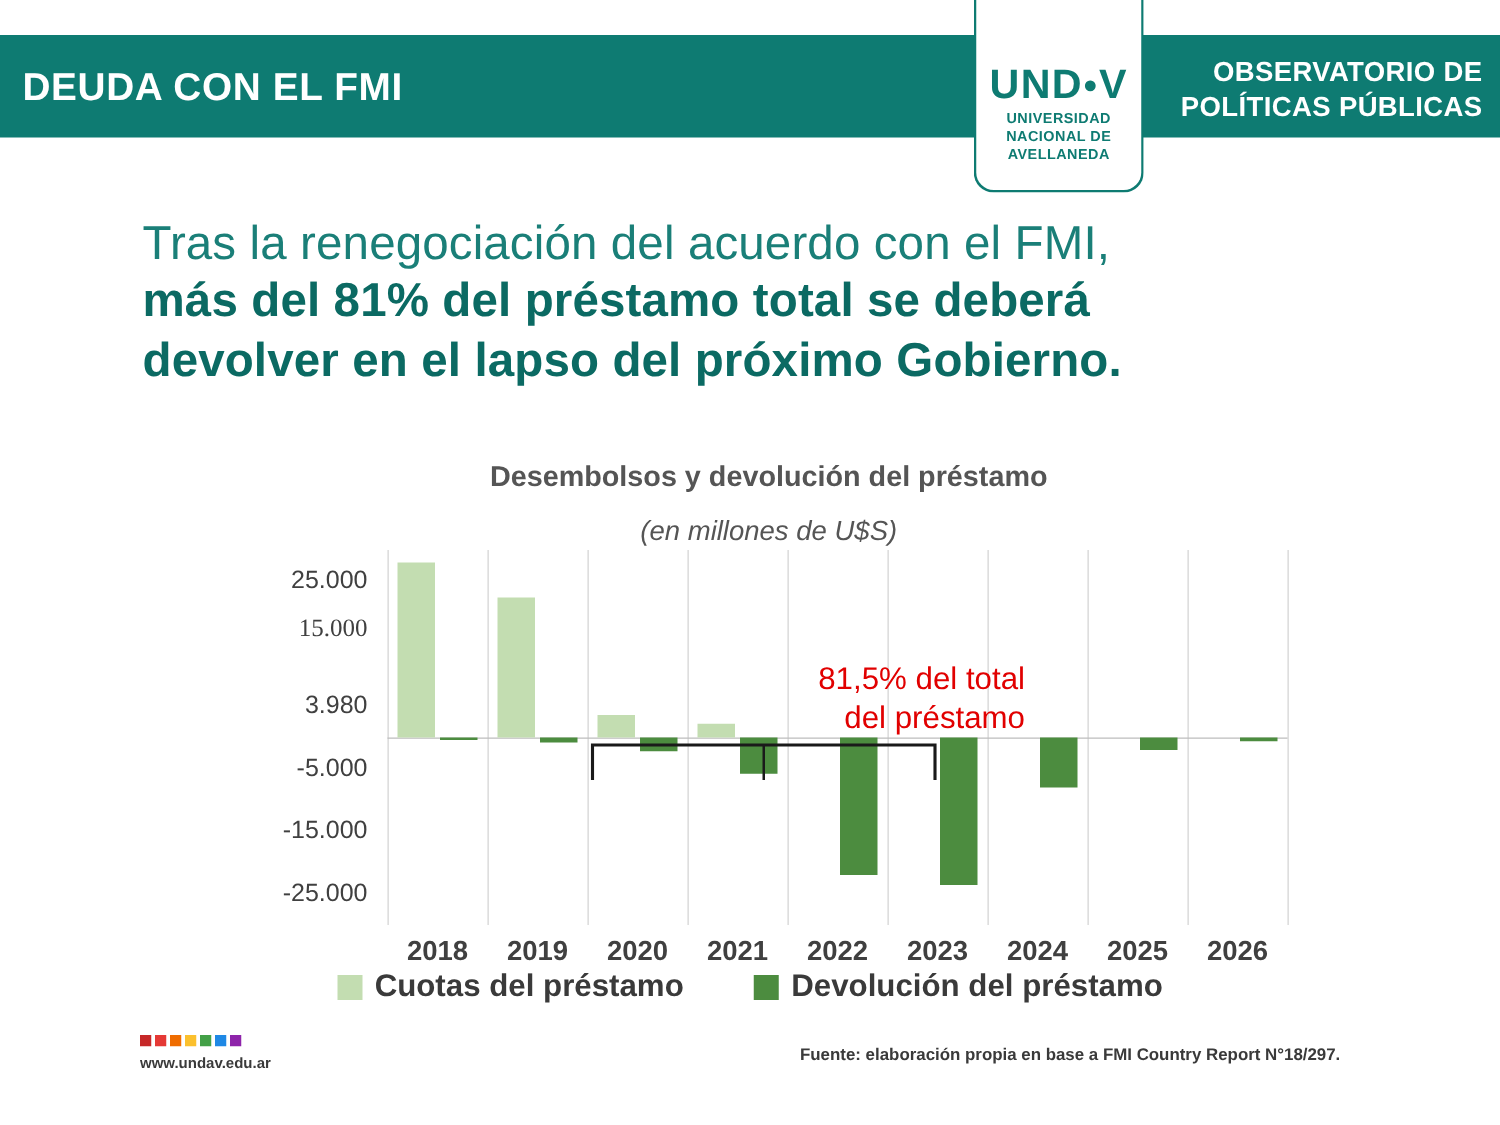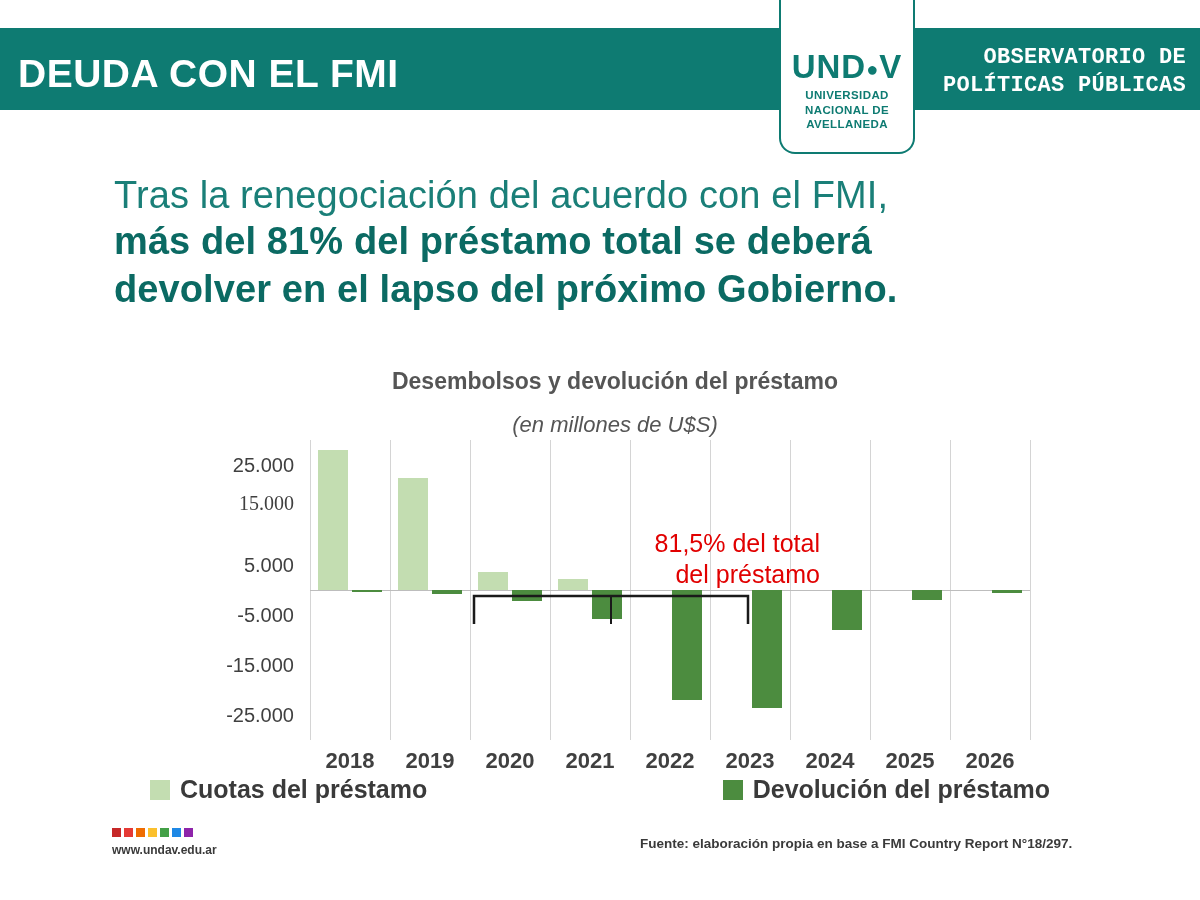--- a/index.html
+++ b/index.html
@@ -22,36 +22,35 @@
     left: 0;
     width: 1200px;
     height: 82px;
     background: #0e7b72;
   }
   .header-title {
     position: absolute;
     left: 18px;
     top: 24px;
     color: #ffffff;
-    font-size: 39px;
+    font-size: 31px;
     font-weight: bold;
     letter-spacing: 0.5px;
   }
   .header-right {
     position: absolute;
     right: 14px;
     top: 16px;
     width: 300px;
     text-align: right;
     color: #ffffff;
     font-size: 22px;
     font-weight: bold;
     line-height: 1.26;
     letter-spacing: 0.3px;
-    font-family: Liberation Mono, monospace;
   }
 
   
   .logo-box {
     position: absolute;
     left: 779px;
     top: 0;
     width: 136px;
     height: 154px;
     background: #ffffff;
@@ -223,21 +222,21 @@
     height: 36px;
   }
 
   
   .legend {
     position: absolute;
     left: 150px;
     top: 775px;
     width: 900px;
     display: flex;
-    justify-content: space-between;
+    justify-content: center;
     gap: 56px;
     align-items: center;
   }
   .legend-item {
     display: flex;
     align-items: center;
     gap: 10px;
   }
   .legend-swatch {
     width: 20px;
@@ -309,21 +308,21 @@
 </div>
 
 <div class="chart-wrap">
   <div class="chart-title">Desembolsos y devolución  del préstamo</div>
   <div class="chart-subtitle">(en millones de U$S)</div>
 
   <div class="plot-area">
     <div class="y-labels" id="y-labels">
         <div class="y-label" style="top: 25px;">25.000</div>
         <div class="y-label" style="top: 63px; font-family: Liberation Serif, serif;">15.000</div>
-        <div class="y-label" style="top: 125px;">5.000</div>
+        <div class="y-label" style="top: 125px;">3.980</div>
         <div class="y-label" style="top: 175px;">-5.000</div>
         <div class="y-label" style="top: 225px;">-15.000</div>
         <div class="y-label" style="top: 275px;">-25.000</div>
       </div>
     <div class="grid" id="grid">
         <div class="vline" style="left: 0px;"></div>
         <div class="vline" style="left: 80px;"></div>
         <div class="vline" style="left: 160px;"></div>
         <div class="vline" style="left: 240px;"></div>
         <div class="vline" style="left: 320px;"></div>

